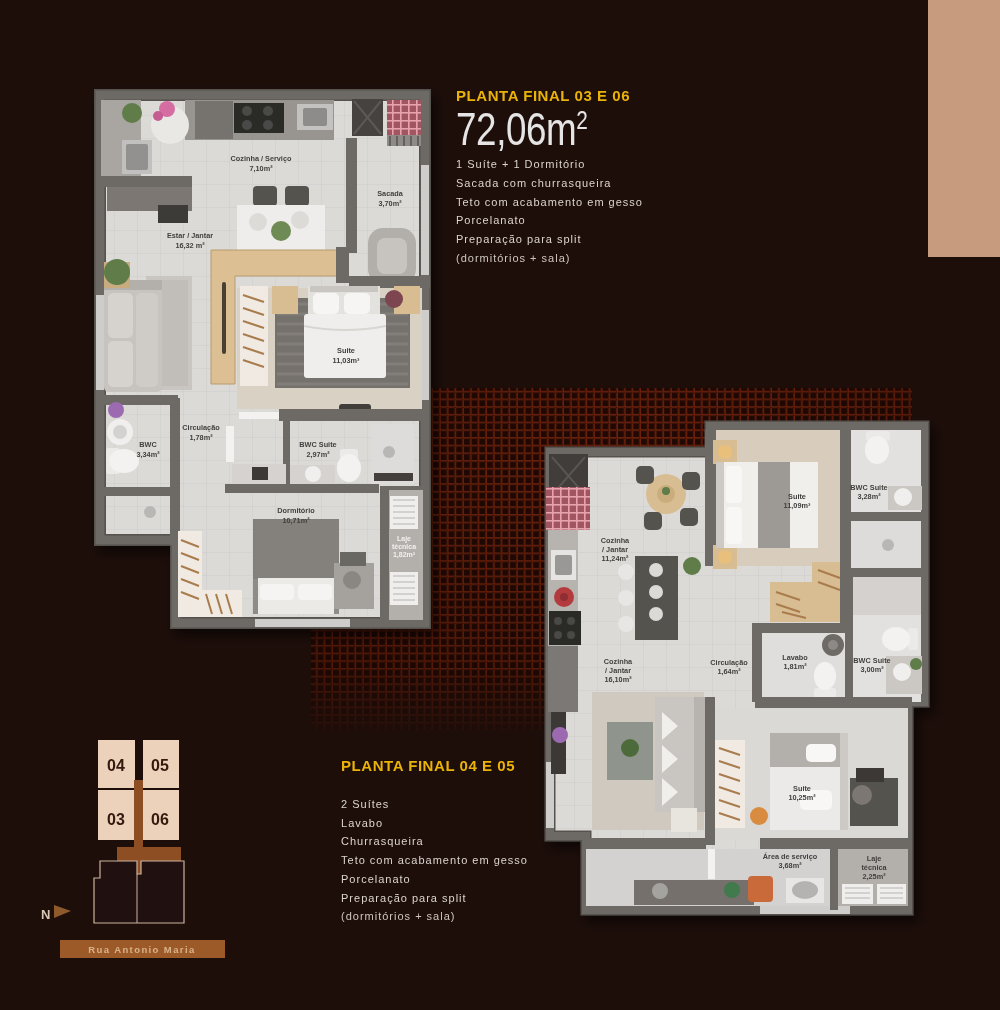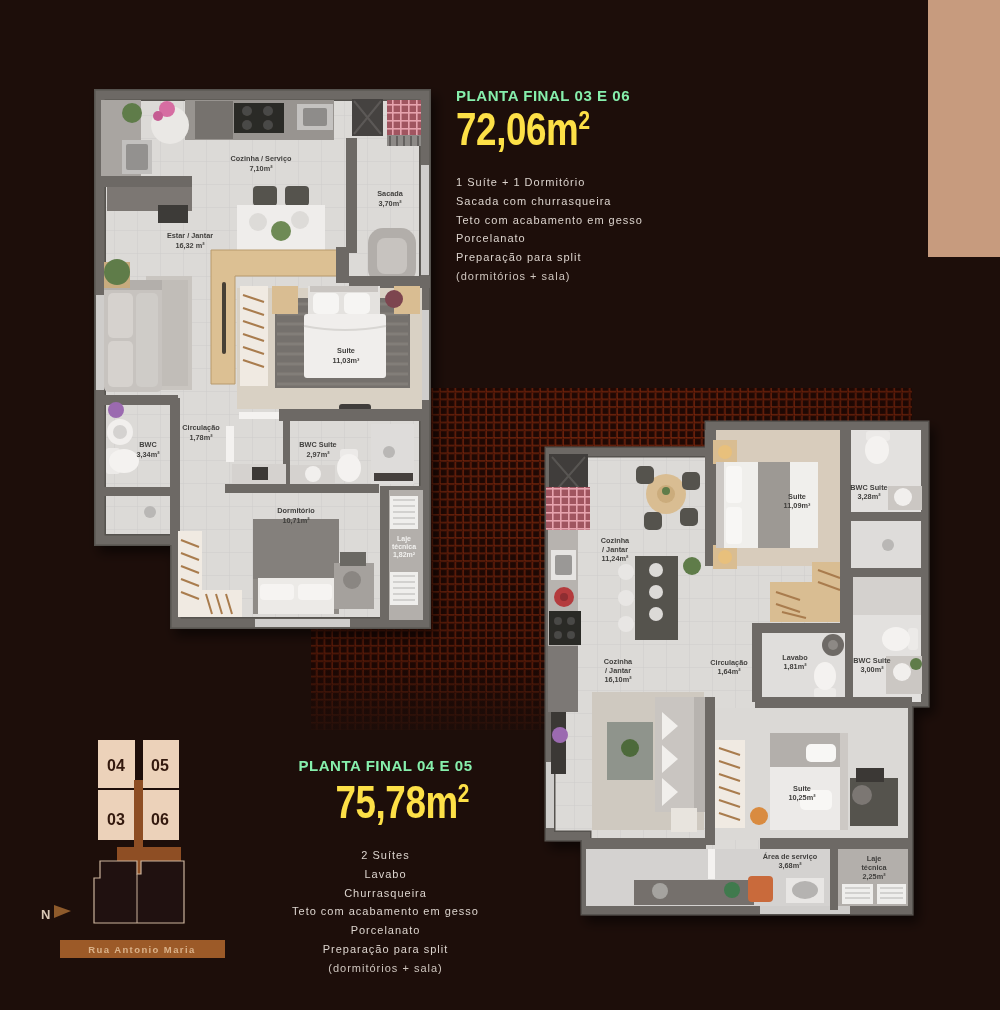--- a/index.html
+++ b/index.html
@@ -1,22 +1,22 @@
 <!DOCTYPE html>
 <html><head>
 <meta charset="utf-8">
 <style>
   html,body{margin:0;padding:0;}
   body{width:1000px;height:1010px;background:#1d0e0a;overflow:hidden;position:relative;
        font-family:"Liberation Sans",sans-serif;}
   .abs{position:absolute;}
   .tb1{left:456px;top:87px;color:#efe9e4;}
-  .tb2{right:521px;top:757px;text-align:center;color:#efe9e4;}
-  .ptitle{font-size:15px;font-weight:bold;letter-spacing:0.55px;color:#86efac;white-space:nowrap;}
-  .parea{font-size:46px;font-weight:bold;letter-spacing:-0.5px;color:#fde047;white-space:nowrap;line-height:46px;}
+  .tb2{right:472px;top:757px;text-align:left;color:#efe9e4;}
+  .ptitle{font-size:15px;font-weight:bold;letter-spacing:0.55px;color:#eab308;white-space:nowrap;}
+  .parea{font-size:46px;font-weight:normal;letter-spacing:-0.5px;color:#e5e5e5;white-space:nowrap;line-height:46px;}
   .parea .sq{display:inline-block;transform:scaleX(0.8);transform-origin:left center;}
   .tb2 .parea .sq{transform-origin:right center;}
   .parea sup{font-size:26px;}
   .plist{font-size:11px;letter-spacing:1px;color:#ddd5cf;line-height:18.7px;white-space:nowrap;}
   .psmall{font-size:11px;letter-spacing:1px;color:#cfc6bf;line-height:13px;display:inline-block;}
 </style>
 </head>
 <body>
 
 <svg class="abs" style="left:0;top:0" width="1000" height="1010" viewBox="0 0 1000 1010">
@@ -483,20 +483,19 @@
 
   <rect x="60" y="940" width="165" height="18" fill="#9c5a28"></rect>
   <text x="142" y="952.5" fill="#dab28a" font-family="Liberation Sans,sans-serif" font-size="9.5" font-weight="bold" letter-spacing="1.4" text-anchor="middle">Rua Antonio Maria</text>
 </g>
 
 </svg>
 
 <div class="abs tb1">
   <div class="ptitle">PLANTA FINAL 03 E 06</div>
   <div class="parea" style="margin-top:-7px"><span class="sq">72,06m<sup>2</sup></span></div>
-  <div class="plist" style="margin-top:21px">1 Suíte + 1 Dormitório<br>Sacada com churrasqueira<br>Teto com acabamento em gesso<br>Porcelanato<br>Preparação para split<br><span class="psmall">(dormitórios + sala)</span></div>
+  <div class="plist" style="margin-top:3px">1 Suíte + 1 Dormitório<br>Sacada com churrasqueira<br>Teto com acabamento em gesso<br>Porcelanato<br>Preparação para split<br><span class="psmall">(dormitórios + sala)</span></div>
 </div>
 
 <div class="abs tb2" style="left:auto;">
   <div class="ptitle">PLANTA FINAL 04 E 05</div>
-  <div class="parea" style="margin-top:-4px"><span class="sq">75,78m<sup>2</sup></span></div>
   <div class="plist" style="margin-top:21px">2 Suítes<br>Lavabo<br>Churrasqueira<br>Teto com acabamento em gesso<br>Porcelanato<br>Preparação para split<br><span class="psmall">(dormitórios + sala)</span></div>
 </div>
 
 </body></html>

